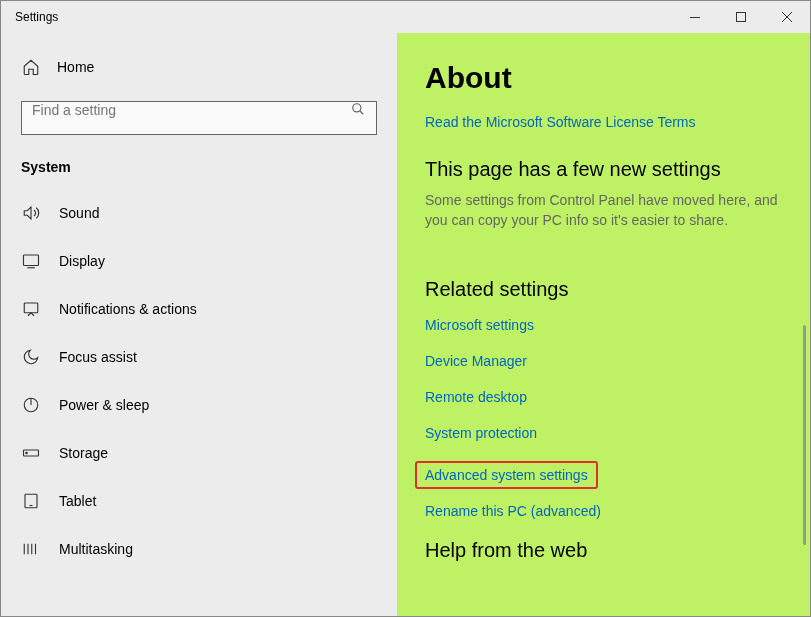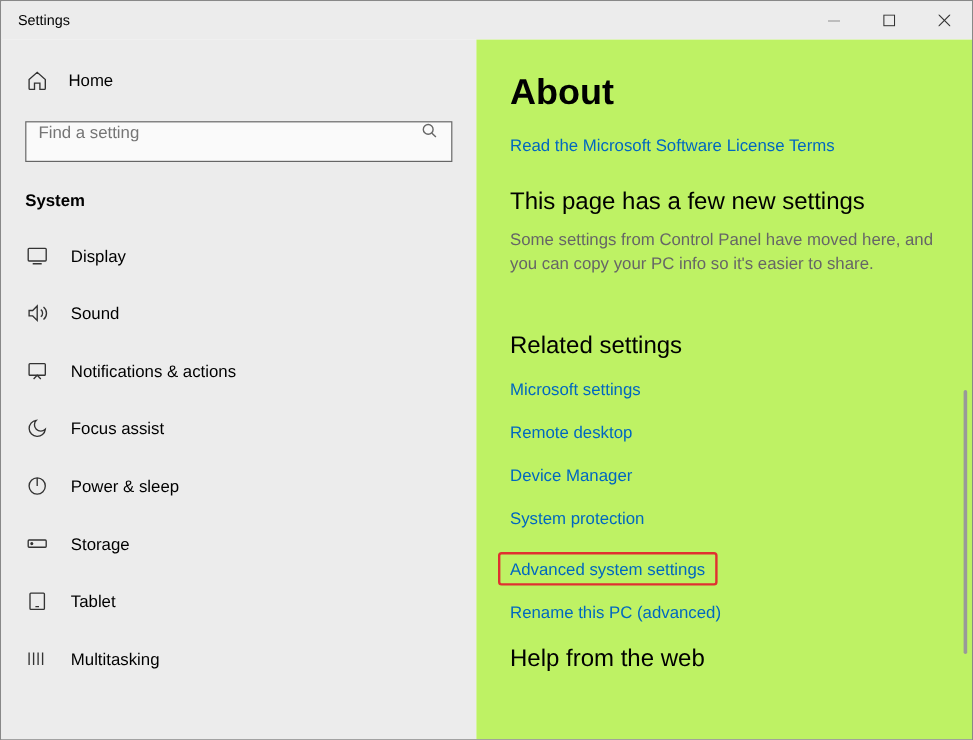--- a/index.html
+++ b/index.html
@@ -73,35 +73,35 @@
             <circle cx="10" cy="10" r="7"></circle>
             <line x1="21" y1="21" x2="15" y2="15"></line>
           </svg>
         </span>
     </div>
     <div class="section-title">System</div>
 
     <div class="nav-item">
       <span class="icon">
           <svg width="18" height="18" viewBox="0 0 24 24" fill="none" stroke="#333" stroke-width="1.5">
-            <rect x="2" y="4" width="20" height="14" rx="1"></rect>
-            <line x1="7" y1="21" x2="17" y2="21"></line>
-          </svg>
-        </span>
-      <span>Display</span>
-    </div>
-    <div class="nav-item">
-      <span class="icon">
-          <svg width="18" height="18" viewBox="0 0 24 24" fill="none" stroke="#333" stroke-width="1.5">
             <polygon points="3,9 7,9 12,4 12,20 7,15 3,15"></polygon>
             <path d="M16 8a5 5 0 0 1 0 8"></path>
             <path d="M19 5a9 9 0 0 1 0 14"></path>
           </svg>
         </span>
       <span>Sound</span>
+    </div>
+    <div class="nav-item">
+      <span class="icon">
+          <svg width="18" height="18" viewBox="0 0 24 24" fill="none" stroke="#333" stroke-width="1.5">
+            <rect x="2" y="4" width="20" height="14" rx="1"></rect>
+            <line x1="7" y1="21" x2="17" y2="21"></line>
+          </svg>
+        </span>
+      <span>Display</span>
     </div>
     <div class="nav-item">
       <span class="icon">
           <svg width="18" height="18" viewBox="0 0 24 24" fill="none" stroke="#333" stroke-width="1.5">
             <rect x="3" y="4" width="18" height="13" rx="1"></rect>
             <path d="M8 21l4-4 4 4"></path>
           </svg>
         </span>
       <span>Notifications &amp; actions</span>
     </div>
@@ -153,22 +153,22 @@
     </div>
   </div>
 
   <div class="content">
     <h1>About</h1>
     <a class="link">Read the Microsoft Software License Terms</a>
     <div class="subhead">This page has a few new settings</div>
     <div class="desc">Some settings from Control Panel have moved here, and you can copy your PC info so it's easier to share.</div>
     <div class="related-head">Related settings</div>
     <a class="rel-link">Microsoft settings</a>
+    <a class="rel-link">Device Manager</a>
     <a class="rel-link">Remote desktop</a>
-    <a class="rel-link">Device Manager</a>
     <a class="rel-link">System protection</a>
     <span class="highlighted">
       <a class="rel-link" style="margin-bottom:0">Advanced system settings</a>
     </span>
     <a class="rel-link">Rename this PC (advanced)</a>
     <div class="help-head">Help from the web</div>
     <div class="scroll-indicator"></div>
   </div>
 </div>
 

